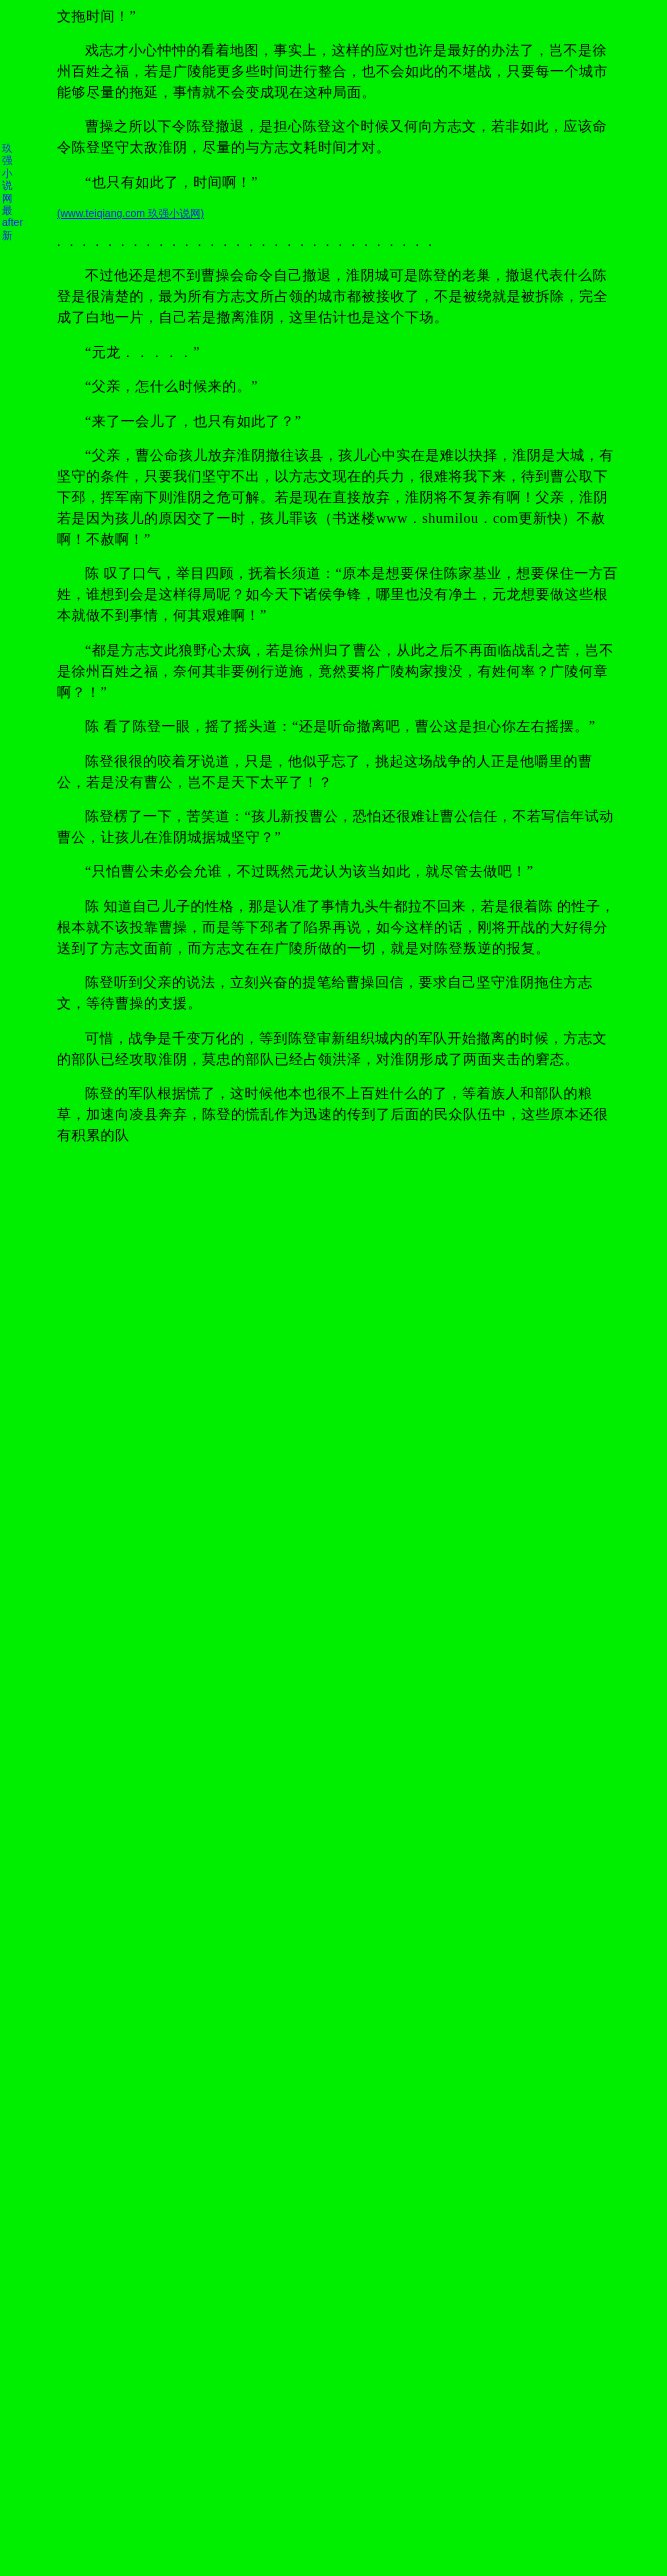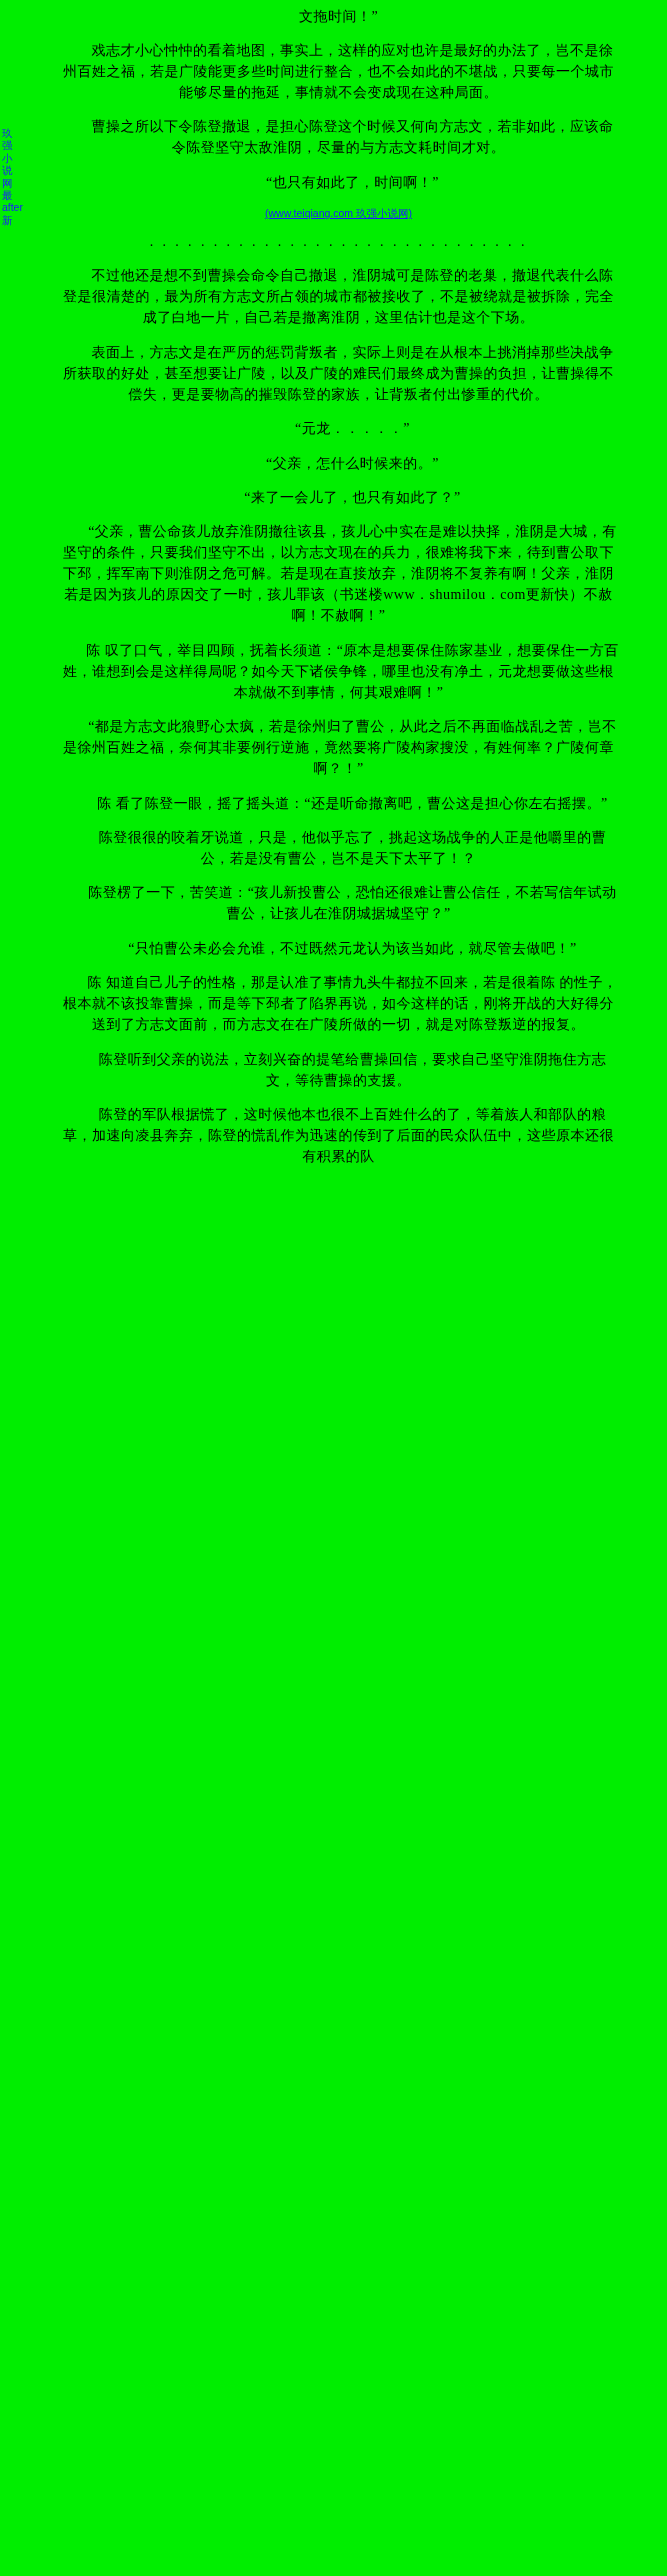--- a/index.html
+++ b/index.html
@@ -16,33 +16,32 @@
   .page {
     position: relative;
     width: 668px;
     min-height: 2576px;
     box-sizing: border-box;
     padding: 0 19px;
   }
   .sidebar-note {
     position: absolute;
     left: 1.9px;
-    top: 127px;
+    top: 142px;
     width: 13.4px;
     font-size: 10.5px;
     line-height: 12.4px;
     color: #1a1aff;
     letter-spacing: 0px;
     font-family: "Liberation Sans", sans-serif;
   }
   .body-text {
     padding-left: 38px;
     padding-right: 29px;
     padding-top: 5.7px;
-    text-align: center;
   }
   p.para {
     margin: 0 0 13.4px 0;
     font-size: 14px;
     line-height: 21px;
     text-indent: 2em;
     letter-spacing: 0.5px;
     word-break: break-all;
   }
   p.para.noindent {
@@ -80,30 +79,30 @@
 
     <p class="para noindent toplink">文拖时间！”</p>
     <p class="para">戏志才小心忡忡的看着地图，事实上，这样的应对也许是最好的办法了，岂不是徐州百姓之福，若是广陵能更多些时间进行整合，也不会如此的不堪战，只要每一个城市能够尽量的拖延，事情就不会变成现在这种局面。</p>
     <p class="para">曹操之所以下令陈登撤退，是担心陈登这个时候又何向方志文，若非如此，应该命令陈登坚守太敌淮阴，尽量的与方志文耗时间才对。</p>
     <p class="para">“也只有如此了，时间啊！”</p>
 
     <a class="site-link" href="#">(www.teiqiang.com 玖强小说网)</a>
     <p class="dots">. . . . . . . . . . . . . . . . . . . . . . . . . . . . . .</p>
 
     <p class="para">不过他还是想不到曹操会命令自己撤退，淮阴城可是陈登的老巢，撤退代表什么陈登是很清楚的，最为所有方志文所占领的城市都被接收了，不是被绕就是被拆除，完全成了白地一片，自己若是撤离淮阴，这里估计也是这个下场。</p>
-    <p class="para">表面上，方志文是在严厉的惩罚背叛者，实际上则是在从根本上挑消掉那些决战争所获取的好处，甚至想要让广陵，以及广陵的难民们最终成为曹操的负担，让曹操得不偿失，更是要物高的摧毁陈登的家族，让背叛者付出惨重的代价。</p>
     <p class="para">“元龙．．．．．”</p>
     <p class="para">“父亲，怎什么时候来的。”</p>
     <p class="para">“来了一会儿了，也只有如此了？”</p>
     <p class="para">“父亲，曹公命孩儿放弃淮阴撤往该县，孩儿心中实在是难以抉择，淮阴是大城，有坚守的条件，只要我们坚守不出，以方志文现在的兵力，很难将我下来，待到曹公取下下邳，挥军南下则淮阴之危可解。若是现在直接放弃，淮阴将不复养有啊！父亲，淮阴若是因为孩儿的原因交了一时，孩儿罪该（书迷楼www．shumilou．com更新快）不赦啊！不赦啊！”</p>
     <p class="para">陈 叹了口气，举目四顾，抚着长须道：“原本是想要保住陈家基业，想要保住一方百姓，谁想到会是这样得局呢？如今天下诸侯争锋，哪里也没有净土，元龙想要做这些根本就做不到事情，何其艰难啊！”</p>
     <p class="para">“都是方志文此狼野心太疯，若是徐州归了曹公，从此之后不再面临战乱之苦，岂不是徐州百姓之福，奈何其非要例行逆施，竟然要将广陵构家搜没，有姓何率？广陵何章啊？！”</p>
     <p class="para">陈 看了陈登一眼，摇了摇头道：“还是听命撤离吧，曹公这是担心你左右摇摆。”</p>
     <p class="para">陈登很很的咬着牙说道，只是，他似乎忘了，挑起这场战争的人正是他嚼里的曹公，若是没有曹公，岂不是天下太平了！？</p>
     <p class="para">陈登楞了一下，苦笑道：“孩儿新投曹公，恐怕还很难让曹公信任，不若写信年试动曹公，让孩儿在淮阴城据城坚守？”</p>
     <p class="para">“只怕曹公未必会允谁，不过既然元龙认为该当如此，就尽管去做吧！”</p>
     <p class="para">陈 知道自己儿子的性格，那是认准了事情九头牛都拉不回来，若是很着陈 的性子，根本就不该投靠曹操，而是等下邳者了陷界再说，如今这样的话，刚将开战的大好得分送到了方志文面前，而方志文在在广陵所做的一切，就是对陈登叛逆的报复。</p>
     <p class="para">陈登听到父亲的说法，立刻兴奋的提笔给曹操回信，要求自己坚守淮阴拖住方志文，等待曹操的支援。</p>
+    <p class="para">可惜，战争是千变万化的，等到陈登审新组织城内的军队开始撤离的时候，方志文的部队已经攻取淮阴，莫忠的部队已经占领洪泽，对淮阴形成了两面夹击的窘态。</p>
     <p class="para">陈登的军队根据慌了，这时候他本也很不上百姓什么的了，等着族人和部队的粮草，加速向凌县奔弃，陈登的慌乱作为迅速的传到了后面的民众队伍中，这些原本还很有积累的队</p>
 
   </div>
 </div>
 
 
 </body></html>

